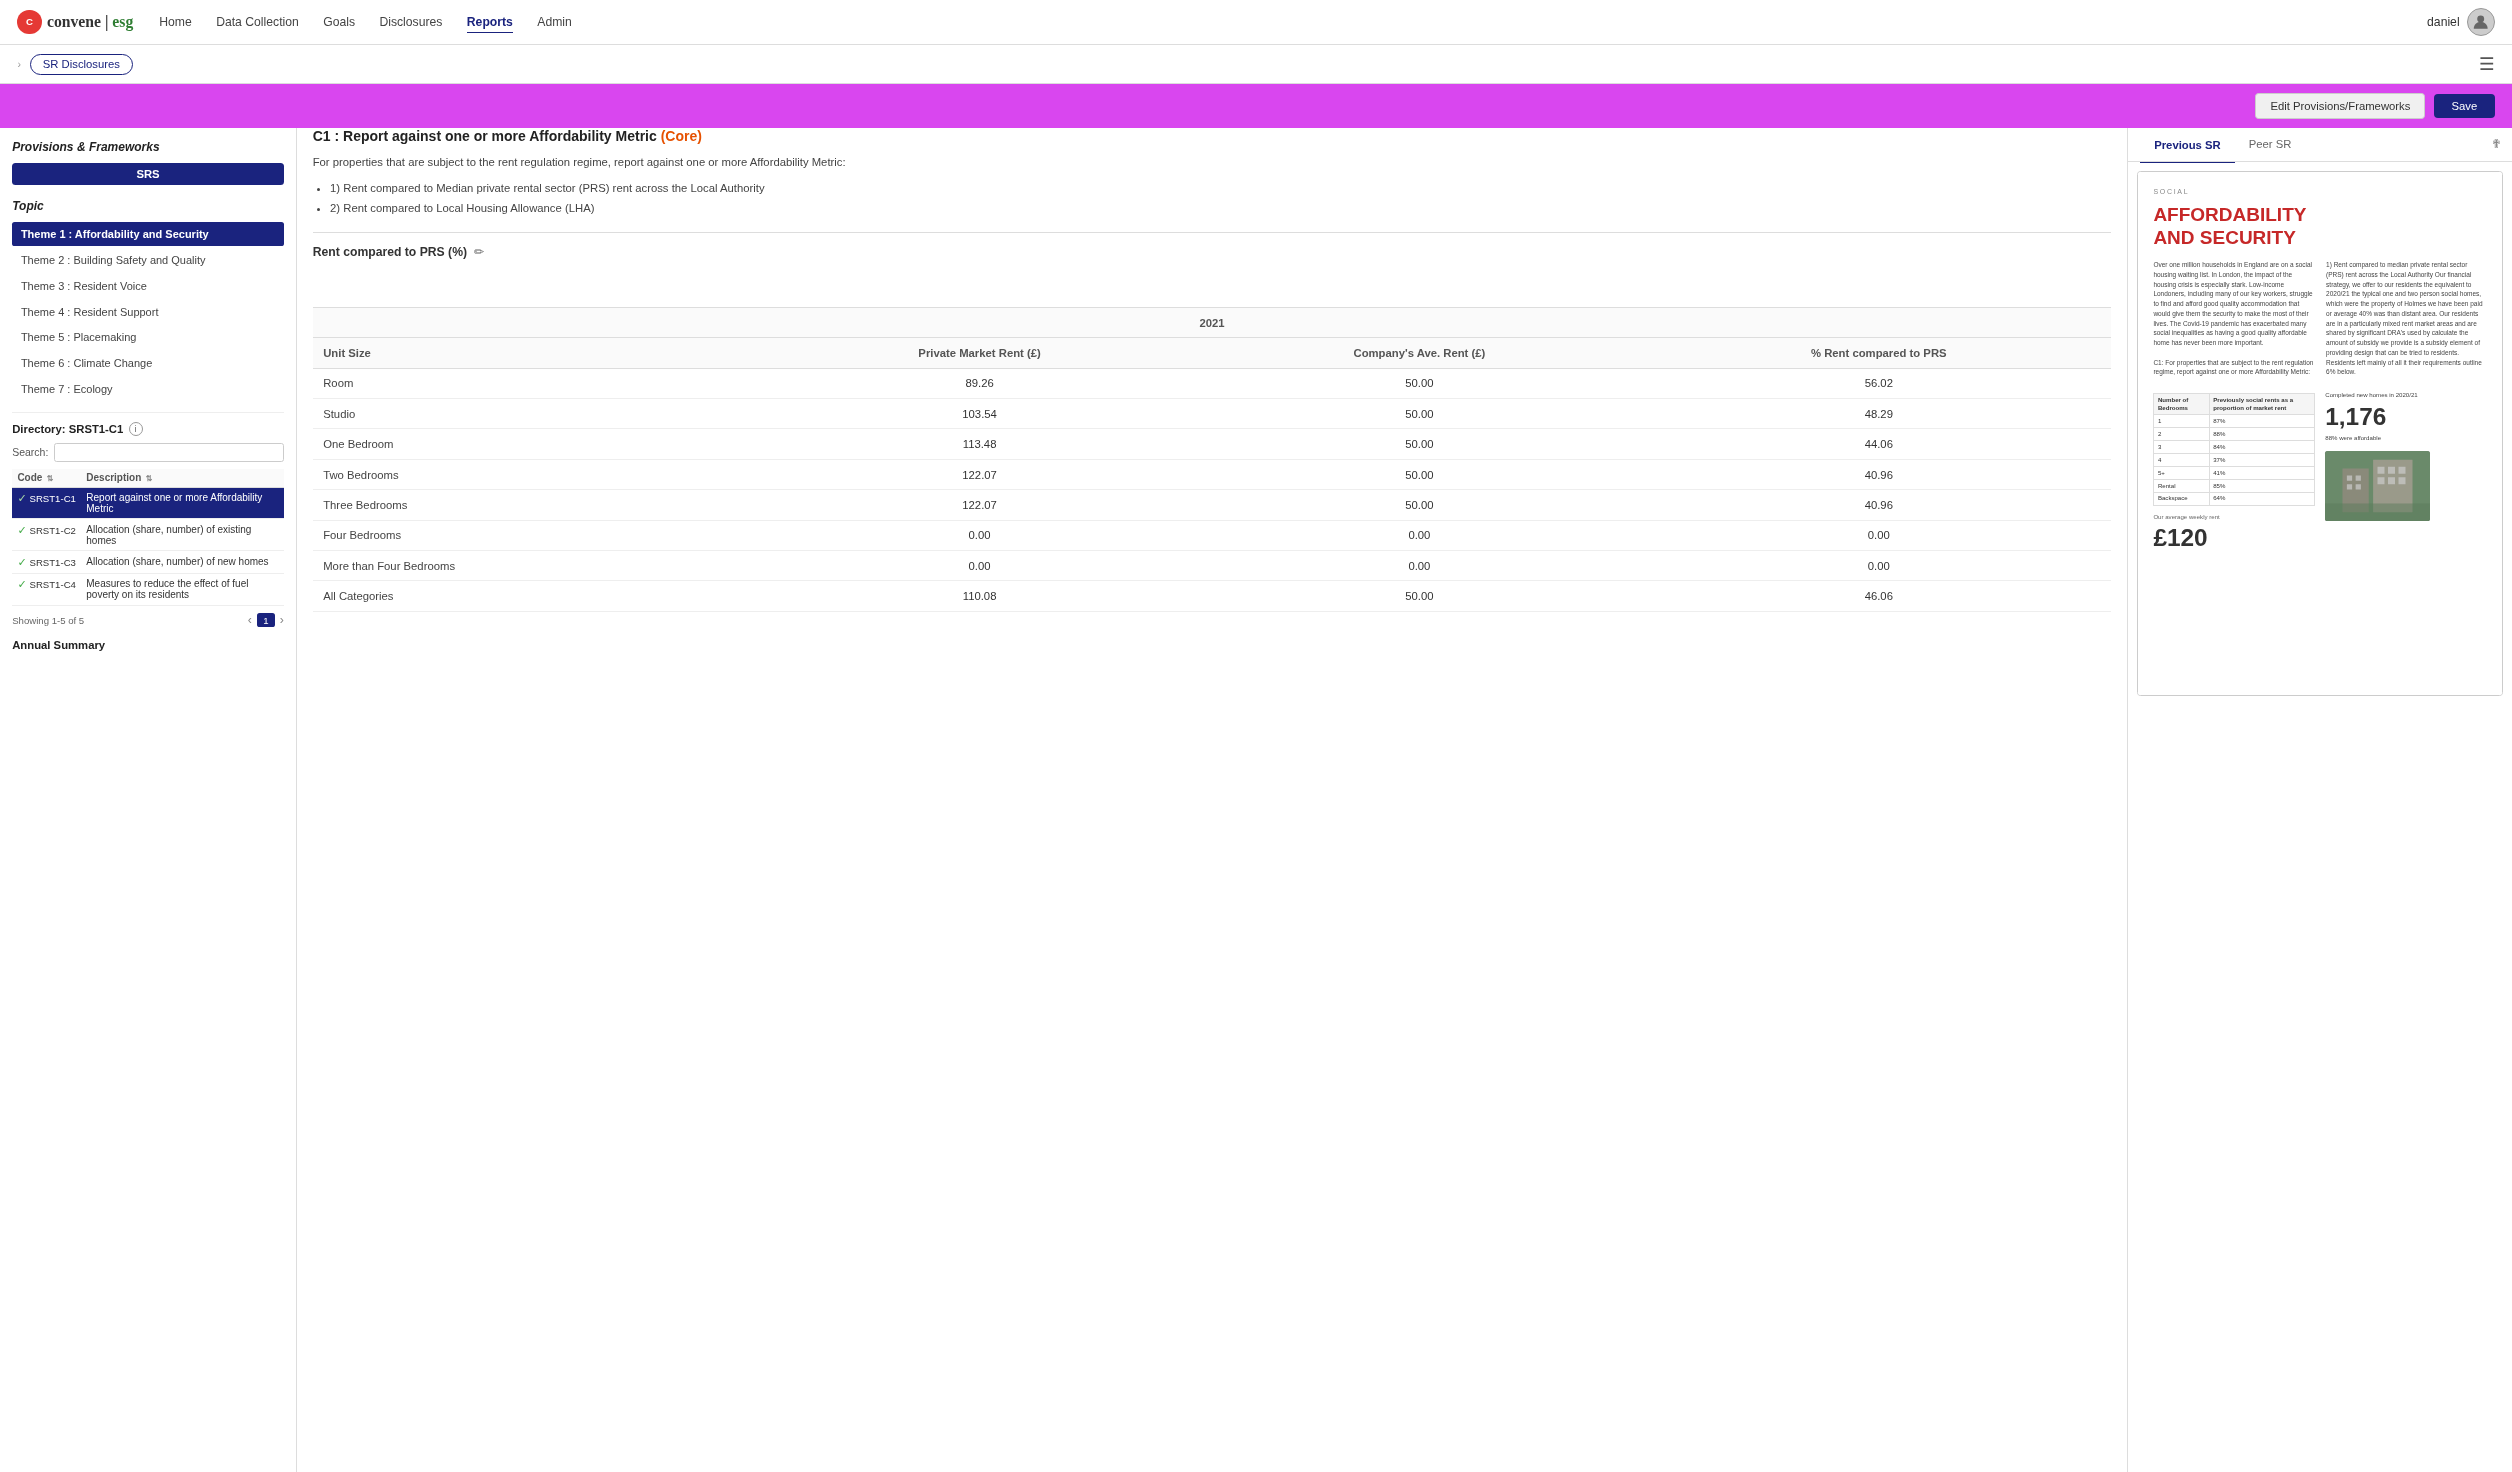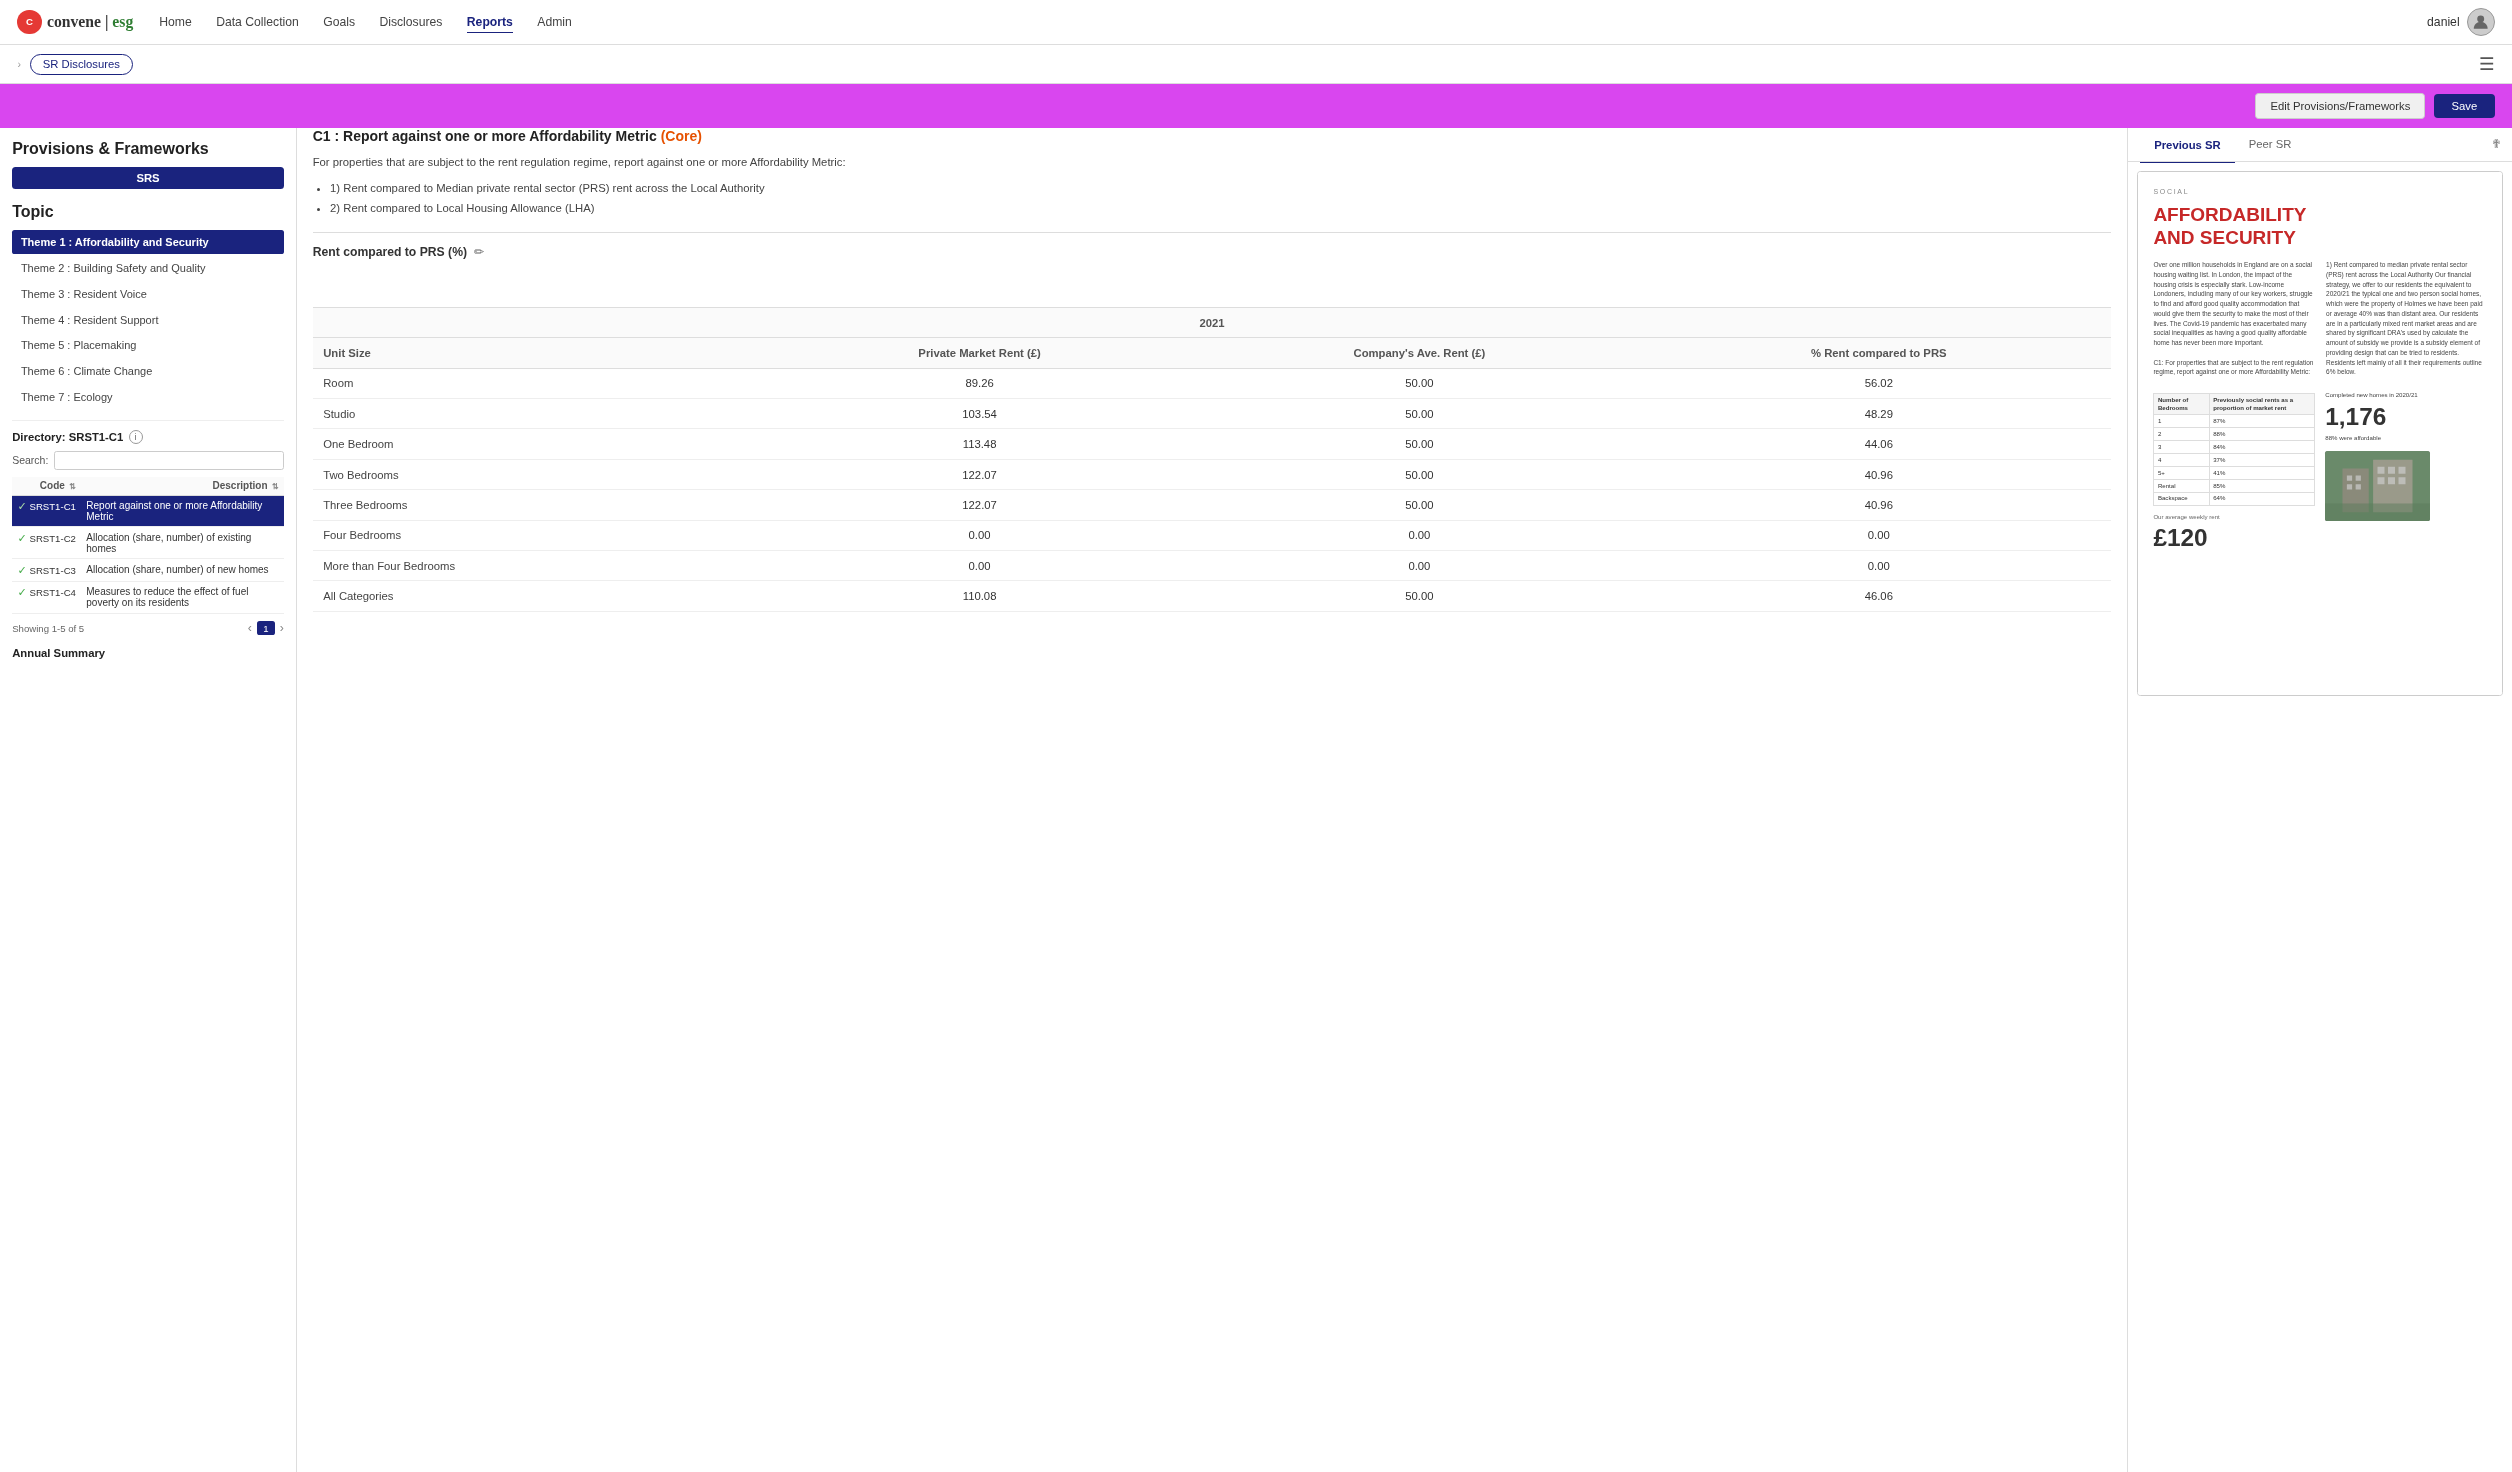--- a/index.html
+++ b/index.html
@@ -55,21 +55,21 @@
       display: flex; height: calc(100vh - 45px - 39px - 40px);
       overflow: hidden;
     }
 
     
     .left-panel {
       width: 297px; min-width: 297px; background: #fff;
       border-right: 0.9px solid #ddd; overflow-y: auto; padding: 12.2px;
     }
     .panel-section-title {
-      font-size: 16px; font-weight: 700; color: #222; margin-bottom: 8.7px;
+      font-size: 12px; font-weight: 700; color: #222; margin-bottom: 8.7px; font-style: italic;
     }
     .framework-badge {
       background: #1a237e; color: #fff; border-radius: 3.5px;
       padding: 5.2px 8.7px; text-align: center; font-size: 11.3px; font-weight: 600;
       margin-bottom: 14px; cursor: pointer;
     }
     .topic-section { margin-bottom: 10.5px; }
     .topic-item {
       padding: 6.1px 8.7px; font-size: 11px; color: #444; cursor: pointer;
       border-radius: 2.6px; margin-bottom: 1.7px;
@@ -86,21 +86,21 @@
       font-size: 8.7px; color: #666; cursor: pointer;
     }
     .search-row { display: flex; align-items: center; gap: 5.2px; margin-bottom: 7px; }
     .search-label { font-size: 10.5px; color: #555; }
     .search-input {
       border: 0.9px solid #ccc; border-radius: 2.6px; padding: 2.6px 5.2px;
       font-size: 10.5px; flex: 1;
     }
     .dir-table { width: 100%; border-collapse: collapse; font-size: 10px; }
     .dir-table th {
-      text-align: right; padding: 3.5px 5.2px; color: #555; font-weight: 600;
+      text-align: left; padding: 3.5px 5.2px; color: #555; font-weight: 600;
       border-bottom: 0.9px solid #ddd; background: #fafafa;
     }
     .dir-table td { padding: 4.4px 5.2px; border-bottom: 0.9px solid #eee; vertical-align: top; }
     .dir-table tr.active-row { background: #1a237e; color: #fff; }
     .dir-table tr.active-row td { color: #fff; }
     .check-icon { color: #4caf50; font-size: 11.3px; }
     .check-icon-white { color: #a5d6a7; font-size: 11.3px; }
     .code-cell { font-size: 9.6px; white-space: nowrap; }
     .desc-cell { font-size: 10px; }
     .sort-arrow { font-size: 7.9px; color: #888; margin-left: 1.7px; }

